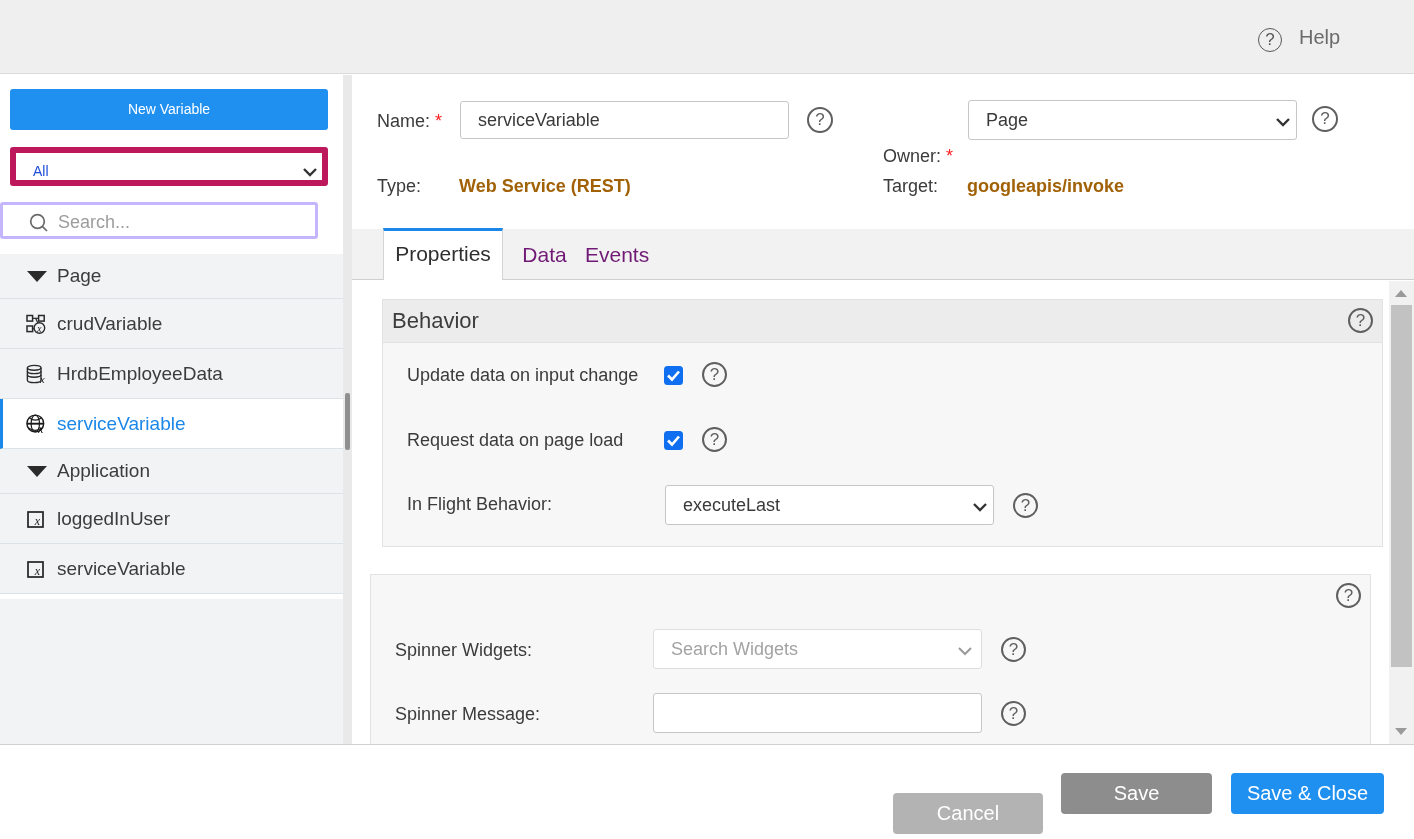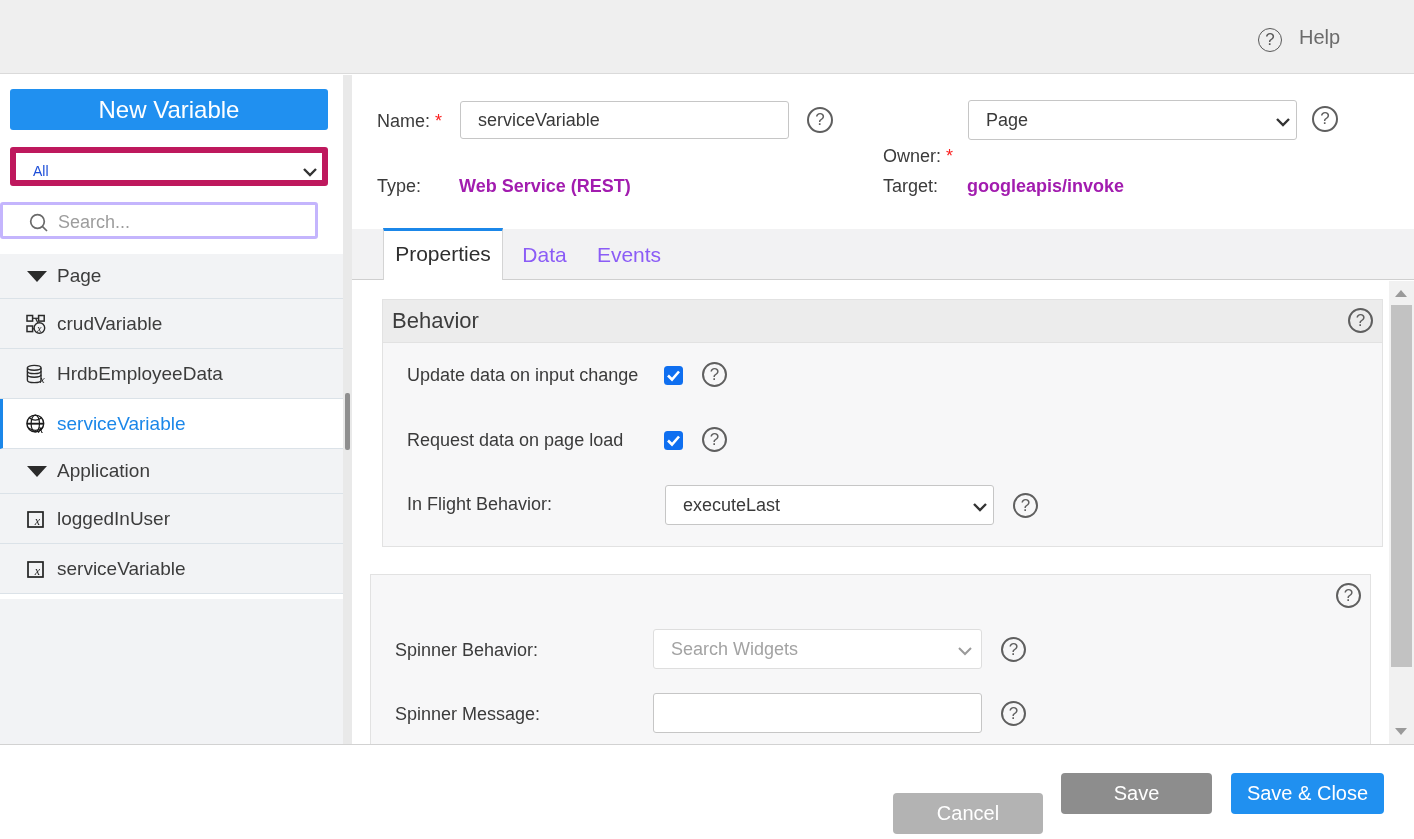--- a/index.html
+++ b/index.html
@@ -9,21 +9,21 @@
 
 
 #header { left:0; top:0; width:1414px; height:74px; background:#efefef; border-bottom:1px solid #dadada; }
 #title { left:30px; top:0; height:74px; line-height:74px; font-size:28px; color:#3a3a3a; letter-spacing:-0.6px; }
 .qc { border-radius:50%; border:2px solid #5f5f5f; color:#5f5f5f; text-align:center; }
 #helpq { left:1258px; top:28px; width:24px; height:24px; border-width:1.7px; font-size:17px; line-height:21px; color:#595959; border-color:#595959;}
 #helptxt { left:1299px; top:0; height:74px; line-height:74px; font-size:20px; color:#6b6b6b; }
 
 
 #sidebar { left:0; top:75px; width:343px; height:669px; background:#fff; }
-#newvar { left:10px; top:14px; width:318px; height:41px; background:#2090f0; color:#fff; border-radius:3px; font-size:24px; text-align:center; line-height:41px; }
+#newvar { left:10px; top:14px; width:318px; height:41px; background:#2090f0; color:#fff; border-radius:3px; font-size:14px; text-align:center; line-height:41px; }
 #allsel { left:10px; top:72px; width:318px; height:39px; border:6px solid #be185d; border-radius:3px; background:#fff; font-size:14px; color:#1d4ed8; line-height:37px; padding-left:17px; }
 #allchev { right:4px; top:14px; }
 #searchbox { left:0; top:127px; width:318px; height:37px; border:3px solid #c4b5fd; border-radius:3px; background:#fff; }
 #searchtxt { left:55px; top:0; line-height:35px; font-size:18px; color:#9d9d9d; }
 #list { left:0; top:179px; width:343px; }
 .row { position:relative; width:343px; background:#f2f3f5; border-bottom:1px solid #dbe2e8; font-size:19px; color:#3c3c3c; }
 .row .lbl { position:absolute; left:57px; top:50%; transform:translateY(-50%); }
 .grp { height:45px; }
 .itm { height:50px; }
 .tri { position:absolute; left:27px; top:50%; margin-top:-5px; width:0; height:0; border-left:10px solid transparent; border-right:10px solid transparent; border-top:11px solid #2b2b2b; }
@@ -32,28 +32,28 @@
 .sel .lbl { color:#1b87e9; left:54px; }
 .sel .ric { left:23px; }
 #sbtrack { left:343px; top:75px; width:9px; height:669px; background:#e9e9e9; }
 #sbthumb { left:345px; top:393px; width:5px; height:57px; background:#8f8f8f; border-radius:2px; }
 
 
 #main { left:352px; top:75px; width:1062px; height:669px; background:#fff; }
 .flabel { font-size:18px; color:#3b3b3b; }
 .red { color:#fb2020; }
 .inp { border:1px solid #c6c6c6; border-radius:3px; background:#fff; font-size:18px; color:#3a3a3a; }
-.bold { font-weight:bold; color:#a21caf; }
+.bold { font-weight:bold; color:#a16207; }
 #bodywrap { left:0; top:75px; width:1414px; height:669px; background:#fff; }
 #hline { left:0; top:744px; width:1414px; height:1px; background:#d2d2d2; }
 
 
 #tabbar { left:0; top:154px; width:1062px; height:51px; background:#f2f2f3; border-bottom:1px solid #cfcfcf; }
 #tabactive { left:31px; top:153px; width:120px; height:52px; background:#fff; border-top:3px solid #1b87e9; border-left:1px solid #d4d4d4; border-right:1px solid #d4d4d4; font-size:21px; color:#2f2f2f; text-align:center; line-height:46px; }
-.tabg { font-size:21px; color:#8b5cf6; top:154px; height:51px; line-height:51px; }
+.tabg { font-size:21px; color:#701a75; top:154px; height:51px; line-height:51px; }
 
 
 .secbox { border:1px solid #e2e2e2; background:#f7f7f8; }
 .sechdr { position:absolute; left:0; top:0; right:0; height:43px; background:#ececec; border-bottom:1px solid #e2e2e2; font-size:22px; color:#3c3c3c; line-height:42px; padding-left:9px; }
 .q26 { width:26px; height:26px; font-size:17px; line-height:22px; }
 .q25 { width:25px; height:25px; font-size:17px; line-height:21px; }
 .cb { width:19px; height:19px; background:#0f6ff0; border-radius:3.5px; }
 
 
 #mtrack { left:1389px; top:281px; width:25px; height:463px; background:#f1f1f1; }
@@ -163,21 +163,21 @@
     <div class="abs qc q26" style="left:960px; top:31px;">?</div>
 
     <div class="abs flabel" style="left:25px; top:101px;">Type:</div>
     <div class="abs flabel bold" style="left:107px; top:101px;">Web Service (REST)</div>
     <div class="abs flabel" style="left:531px; top:101px;">Target:</div>
     <div class="abs flabel bold" style="left:615px; top:101px;">googleapis/invoke</div>
 
     <div class="abs" id="tabbar"></div>
     <div class="abs" id="tabactive">Properties</div>
     <div class="abs tabg" style="left:152px; width:81px; text-align:center;">Data</div>
-    <div class="abs tabg" style="left:233px; width:88px; text-align:center;">Events</div>
+    <div class="abs tabg" style="left:233px; width:88px; ">Events</div>
 
     <div class="abs secbox" style="left:18px; top:224px; width:1001px; height:248px;margin-left:12px;">
       <div class="sechdr">Behavior</div>
       <div class="abs qc q25" style="right:9px; top:8px;">?</div>
       <div class="abs flabel" style="left:24px; top:65px;">Update data on input change</div>
       <div class="abs cb" style="left:281px; top:66px;">
         <svg width="19" height="19" viewBox="0 0 19 19">
             <polyline points="4,9.5 8,13.5 15,5.5" fill="none" stroke="#fff" stroke-width="2.6"></polyline>
           </svg>
       </div>
@@ -193,21 +193,21 @@
       <div class="abs inp" style="left:282px; top:185px; width:329px; height:40px; line-height:38px; padding-left:17px;">executeLast
         <svg class="abs" style="right:5px; top:16px;" width="16" height="10" viewBox="0 0 16 10">
             <polyline points="2,2 8,8 14,2" fill="none" stroke="#333" stroke-width="2.4"></polyline>
           </svg>
       </div>
       <div class="abs qc q25" style="left:630px; top:193px;">?</div>
     </div>
 
     <div class="abs secbox" style="left:18px; top:499px; width:1001px; height:170px; border-bottom:none;">
       <div class="abs qc q25" style="right:9px; top:8px;">?</div>
-      <div class="abs flabel" style="left:24px; top:65px;">Spinner Behavior:</div>
+      <div class="abs flabel" style="left:24px; top:65px;">Spinner Widgets:</div>
       <div class="abs inp" style="left:282px; top:54px; width:329px; height:40px; line-height:38px; padding-left:17px; border-color:#dedede; color:#a3a3a3;">Search Widgets
         <svg class="abs" style="right:8px; top:16px;" width="16" height="10" viewBox="0 0 16 10">
             <polyline points="2,2 8,8 14,2" fill="none" stroke="#9a9a9a" stroke-width="2"></polyline>
           </svg>
       </div>
       <div class="abs qc q25" style="left:630px; top:62px;">?</div>
       <div class="abs flabel" style="left:24px; top:129px;">Spinner Message:</div>
       <div class="abs inp" style="left:282px; top:118px; width:329px; height:40px;"></div>
       <div class="abs qc q25" style="left:630px; top:126px;">?</div>
     </div>

